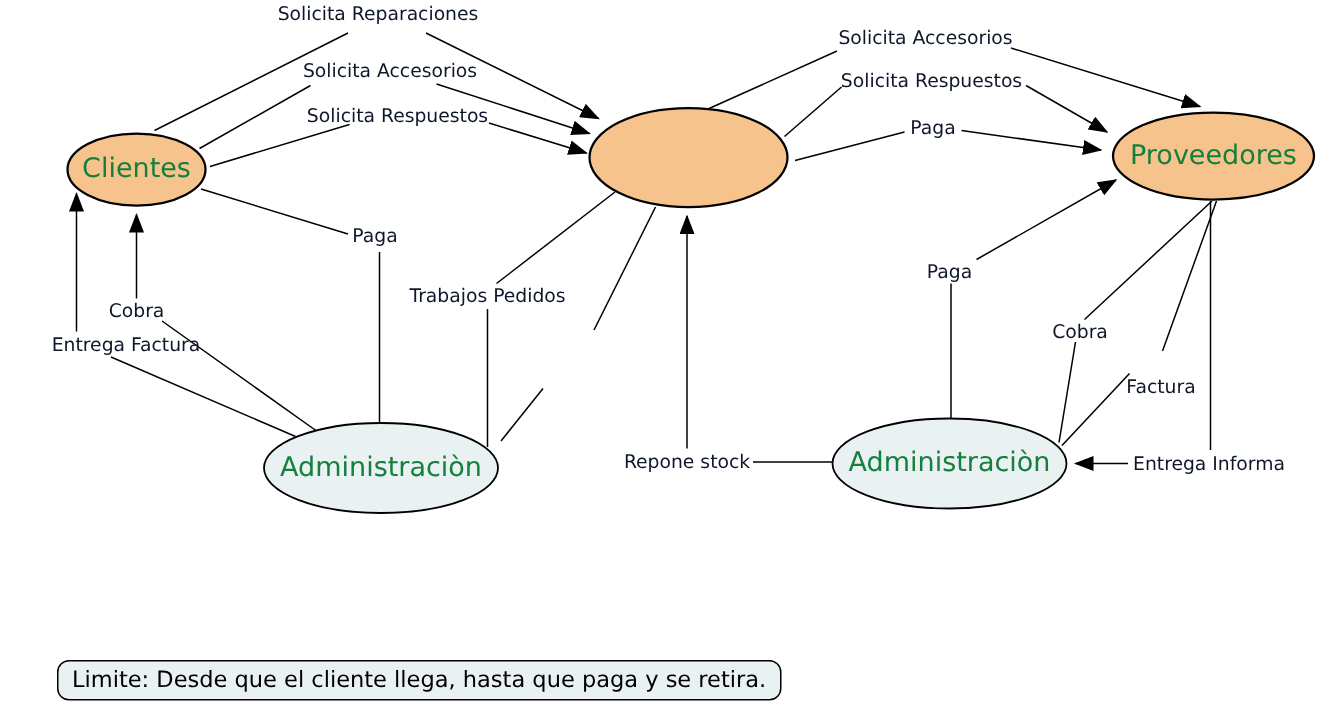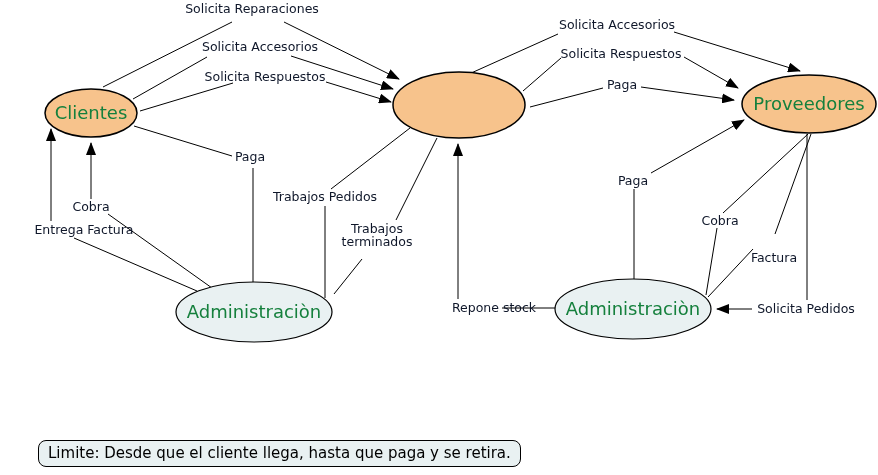--- a/index.html
+++ b/index.html
@@ -132,25 +132,24 @@
   <div class="nlabel" style="left:254px;top:312px;">Administraciòn</div>
   <div class="nlabel" style="left:633px;top:309px;">Administraciòn</div>
 
   <div class="elabel" style="left:252px;top:2px;">Solicita Reparaciones</div>
   <div class="elabel" style="left:260px;top:40px;">Solicita Accesorios</div>
   <div class="elabel" style="left:265px;top:70px;">Solicita Respuestos</div>
   <div class="elabel" style="left:250px;top:150px;">Paga</div>
   <div class="elabel" style="left:91px;top:200px;">Cobra</div>
   <div class="elabel" style="left:50px;top:223px;margin-left:34px;">Entrega Factura</div>
   <div class="elabel" style="left:325px;top:190px;">Trabajos Pedidos</div>
-  <div class="elabel wrap" style="left:377px;top:222px;">Trabajos terminados</div>
   <div class="elabel" style="left:617px;top:18px;">Solicita Accesorios</div>
   <div class="elabel" style="left:621px;top:47px;">Solicita Respuestos</div>
   <div class="elabel" style="left:622px;top:78px;">Paga</div>
   <div class="elabel" style="left:633px;top:174px;">Paga</div>
   <div class="elabel" style="left:720px;top:214px;">Cobra</div>
   <div class="elabel" style="left:774px;top:235px;margin-top:16px;">Factura</div>
-  <div class="elabel" style="left:458px;top:301px;margin-left:36px;">Repone stock</div>
-  <div class="elabel" style="left:806px;top:302px;">Solicita Pedidos</div>
+  <div class="elabel" style="left:458px;top:301px;">Repone stock</div>
+  <div class="elabel" style="left:806px;top:302px;">Entrega Informa</div>
 
   <div class="note">Limite: Desde que el cliente llega, hasta que paga y se retira.</div>
 
 </div>
 
 </body></html>

